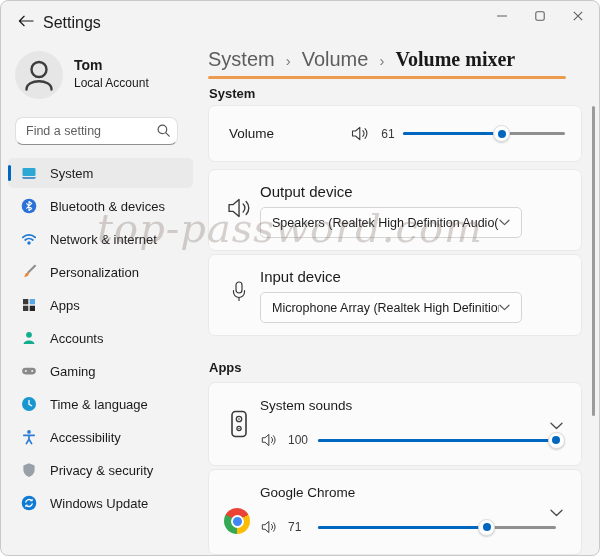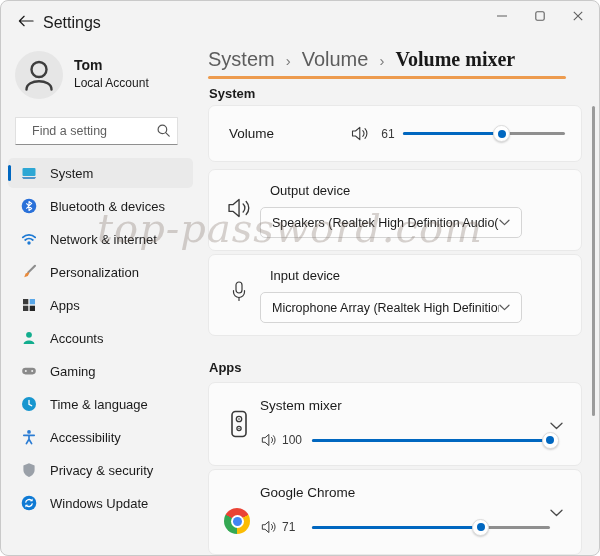--- a/index.html
+++ b/index.html
@@ -17,21 +17,21 @@
 
   
   .avatar { position:absolute; left:14px; top:50px; width:48px; height:48px; border-radius:50%;
             background:#e6e6e6; display:flex; align-items:center; justify-content:center; }
   .profile-name { position:absolute; left:73px; top:56px; font-size:14px; font-weight:bold; }
   .profile-type { position:absolute; left:73px; top:75px; font-size:12px; }
 
   
   .search-box { position:absolute; left:14px; top:116px; width:163px; height:28px; }
   .search-input { width:100%; height:100%; border:1px solid #e0e0e0; border-bottom-color:#8f8f8f;
-                  border-radius:1px; padding:0 26px 0 16px; font-size:12.5px; background:#fff;
+                  border-radius:8px; padding:0 26px 0 10px; font-size:12.5px; background:#fff;
                   color:#333; font-family:inherit; outline:none; }
   .search-input::placeholder { color:#5f5f5f; }
   .search-icon { position:absolute; right:8px; top:7px; }
 
   
   .nav { position:absolute; left:7px; top:157px; width:185px; display:flex; flex-direction:column; gap:3px; }
   .nav-item { position:relative; height:30px; display:flex; align-items:center; gap:13px;
               padding-left:13px; border-radius:5px; font-size:13px; }
   .nav-item.selected { background:#eaeaea; }
   .nav-pill { position:absolute; left:0; top:7px; width:3px; height:16px; border-radius:2px;
@@ -66,37 +66,37 @@
   .slider-thumb { position:absolute; top:0.5px; width:17px; height:17px; margin-left:-8.5px; background:#fff;
                   border-radius:50%; border:1px solid #dcdcdc; box-shadow:0 1px 2px rgba(0,0,0,.18); }
   .slider-thumb::after { content:""; position:absolute; left:3.5px; top:3.5px; width:8px; height:8px;
                          background:var(--accent); border-radius:50%; }
 
   
   #output-card { top:168px; height:82px; }
   #input-card  { top:253px; height:82px; }
   .device-icon { position:absolute; left:18px; top:27px; }
   #input-card .device-icon { left:22px; top:26px; }
-  .device-label { position:absolute; left:51px; top:13px; font-size:13px;margin-left:10px; }
+  .device-label { position:absolute; left:51px; top:13px; font-size:15px; }
   .select { position:absolute; left:51px; top:37px; width:262px; height:31px; background:#fdfdfd;
             border:1px solid #d5d5d5; border-radius:5px; display:flex; align-items:center;
             justify-content:space-between; padding:0 11px; font-size:12.5px; }
   .select-text { white-space:nowrap; overflow:hidden; flex:1; }
 
   
   #sys-sounds-card { top:381px; height:84px; }
   #chrome-card { top:468px; height:86px; }
   .app-icon { position:absolute; }
   #sys-sounds-card .app-icon { left:17px; top:27px; }
   #chrome-card .app-icon { left:15px; top:38px; }
   .app-name { position:absolute; left:51px; top:15px; font-size:13.5px; }
   .expander { position:absolute; right:16px; top:36px; width:18px; height:14px;
               display:flex; align-items:center; justify-content:center; }
   .app-vol-row { position:absolute; left:52px; top:48px; display:flex; align-items:center; }
-  .app-value { font-size:12px; color:#3a3a3a; min-width:26px; margin:0 4px 0 4px; }
+  .app-value { font-size:12px; color:#3a3a3a; min-width:26px; margin:0 4px 0 10px; }
   .app-slider { width:238px; }
 
   .chrome-logo { width:26px; height:26px; border-radius:50%;
      background: conic-gradient(from -60deg, #ea4335 0deg 120deg, #fbbc05 120deg 240deg, #34a853 240deg 360deg);
      position:relative; }
   .chrome-logo::before { content:""; position:absolute; left:6.5px; top:6.5px; width:13px; height:13px;
      background:#fff; border-radius:50%; }
   .chrome-logo::after { content:""; position:absolute; left:8.5px; top:8.5px; width:9px; height:9px;
      background:#4285f4; border-radius:50%; }
 
@@ -319,21 +319,21 @@
   <div class="section-header" id="apps-header">Apps</div>
 
   <div class="card" id="sys-sounds-card">
     <svg class="app-icon" width="26" height="30" viewBox="0 0 26 30">
       <rect x="6" y="1.5" width="14" height="25" rx="3.5" fill="none" stroke="#3a3a3a" stroke-width="1.6"></rect>
       <circle cx="13" cy="9" r="2.7" fill="none" stroke="#3a3a3a" stroke-width="1.3"></circle>
       <circle cx="13" cy="9" r="0.8" fill="#3a3a3a"></circle>
       <circle cx="13" cy="18.5" r="2.1" fill="none" stroke="#3a3a3a" stroke-width="1.3"></circle>
       <circle cx="13" cy="18.5" r="0.7" fill="#3a3a3a"></circle>
     </svg>
-    <div class="app-name">System mixer</div>
+    <div class="app-name">System sounds</div>
     <div class="expander">
       <svg width="13" height="8" viewBox="0 0 13 8">
         <path d="M1 1.3 L6.5 6.5 L12 1.3" fill="none" stroke="#4a4a4a" stroke-width="1.3" stroke-linecap="round" stroke-linejoin="round"></path>
       </svg>
     </div>
     <div class="app-vol-row">
       <svg width="17" height="14" viewBox="0 0 19 15">
         <path d="M1.5 5 h3 L8.8 1.3 V13.7 L4.5 10 h-3 Z" fill="none" stroke="#3a3a3a" stroke-width="1.1" stroke-linejoin="round"></path>
         <path d="M11.8 4.6 a4 4 0 0 1 0 5.8 M14 2.7 a7 7 0 0 1 0 9.6" fill="none" stroke="#3a3a3a" stroke-width="1.1" stroke-linecap="round"></path>
       </svg>

